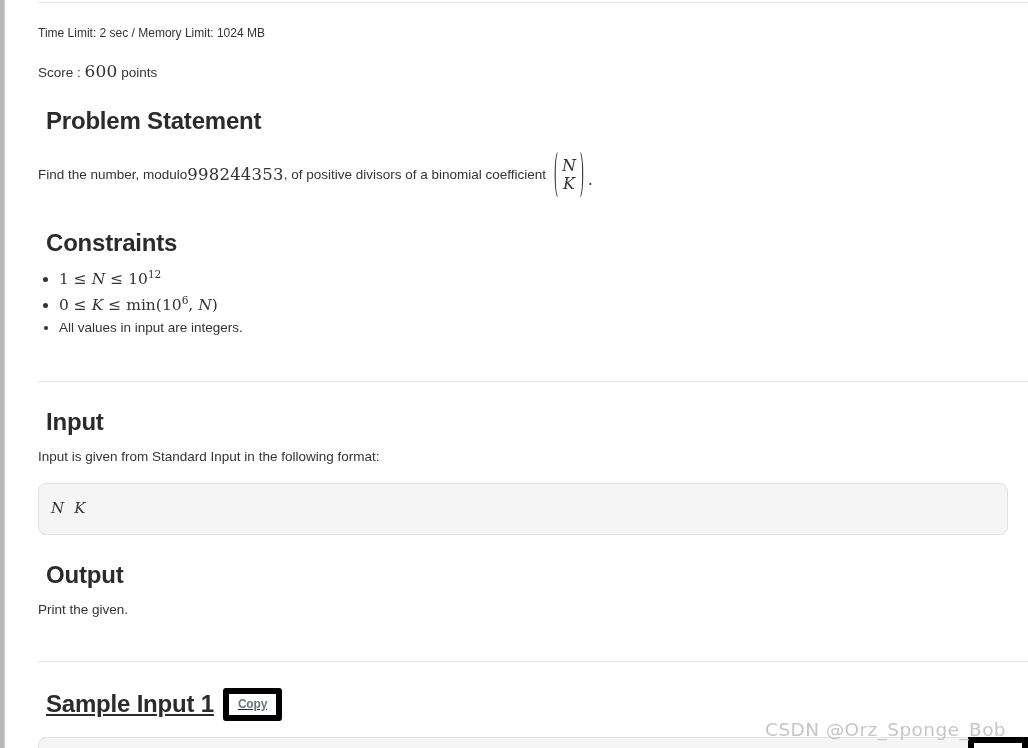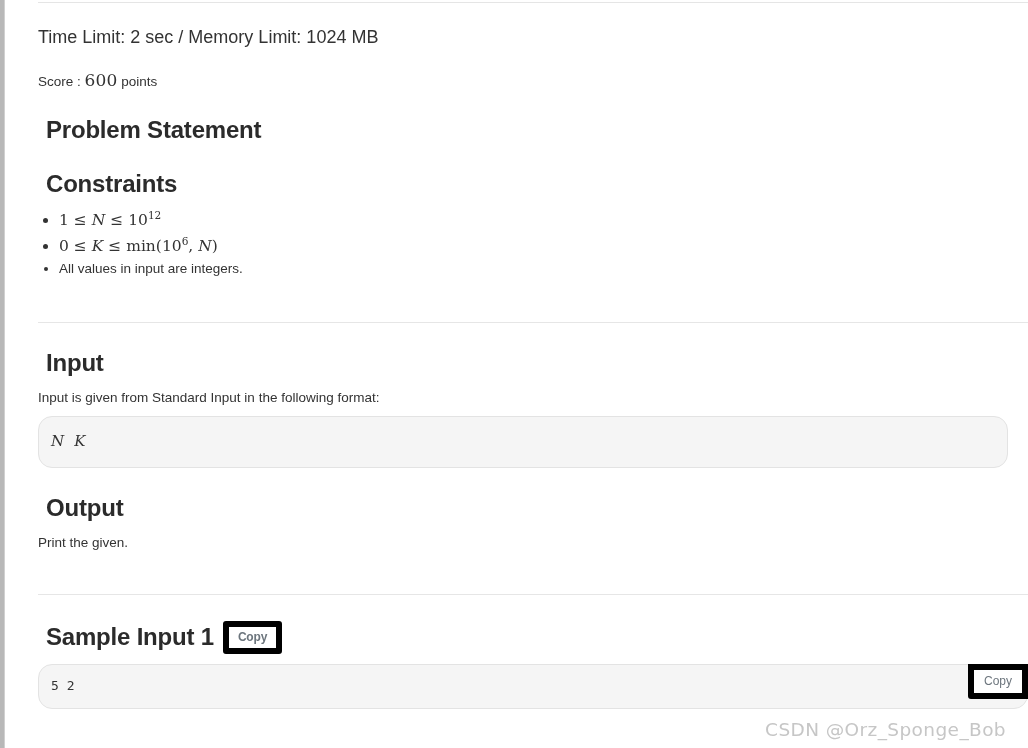--- a/index.html
+++ b/index.html
@@ -28,21 +28,21 @@
     padding-left: 38px;
     padding-right: 0;
   }
   .top-rule {
     height: 1px;
     background: #e5e5e5;
     margin: 2px 0 0 0;
     width: 990px;
   }
   .meta-line {
-    font-size: 18px;
+    font-size: 12px;
     color: #333;
     margin: 21px 0 0 0;
     line-height: 1.5;
   }
   .score-line {
     font-size: 13.5px;
     color: #333;
     margin: 19px 0 0 0;
   }
   .mathnum {
@@ -55,20 +55,21 @@
     font-weight: bold;
     font-size: 24px;
     color: #2b2b2b;
     margin: 26px 0 10px 8px;
     letter-spacing: -0.2px;
   }
   h2.sec.sample {
     display: flex;
     align-items: center;
     gap: 9px;
+    text-decoration: underline;
   }
   p.body {
     font-size: 13.5px;
     line-height: 1.6;
     margin: 0 0 0 0;
     color: #333;
   }
   .stmt {
     display: flex;
     align-items: center;
@@ -146,22 +147,22 @@
   .rule {
     height: 1px;
     background: #e6e6e6;
     width: 990px;
     margin: 0;
   }
   pre.fmt, pre.sample {
     font-family: "DejaVu Sans Mono", "Liberation Mono", monospace;
     background: #f5f5f5;
     border: 1px solid #e3e3e3;
-    border-radius: 14px;
-    margin: 8px 0 0 0;
+    border-radius: 8px;
+    margin: 16px 0 0 0;
     padding: 14px 14px 14px 12px;
     font-size: 13px;
     color: #333;
     line-height: 1.45;
     position: relative;
     overflow: hidden;
   }
   pre.fmt {
     width: 970px;
     min-height: 46px;
@@ -216,20 +217,34 @@
 <div class="page">
 
   <div class="top-rule"></div>
 
   <p class="meta-line">Time Limit: 2 sec / Memory Limit: 1024 MB</p>
 
   <p class="score-line"><span>Score : </span><span class="mathnum">600</span><span> points</span></p>
 
   <h2 class="sec">Problem Statement</h2>
 
+  <div class="stmt">
+    <span>Find the number, modulo </span>
+      <span class="mn">998244353</span>
+      <span>, of positive divisors of a binomial coefficient </span>
+    <span class="binom">
+      <span class="paren">(</span>
+      <span class="binom-stack">
+        <span>N</span>
+        <span>K</span>
+      </span>
+      <span class="paren">)</span>
+    </span>
+    <span class="period">.</span>
+  </div>
 
   <h2 class="sec">Constraints</h2>
   <ul class="constraints">
     <li class="math"><span>1</span> <span>≤</span> <i>N</i> <span>≤</span> <span>10</span><sup>12</sup></li>
     <li class="math"><span>0</span> <span>≤</span> <i>K</i> <span>≤</span> <span>min(</span><span>10</span><sup>6</sup><span>, </span><i>N</i><span>)</span></li>
     <li>All values in input are integers.</li>
   </ul>
 
   <div class="rule" style="margin-top:42px;"></div>
 

